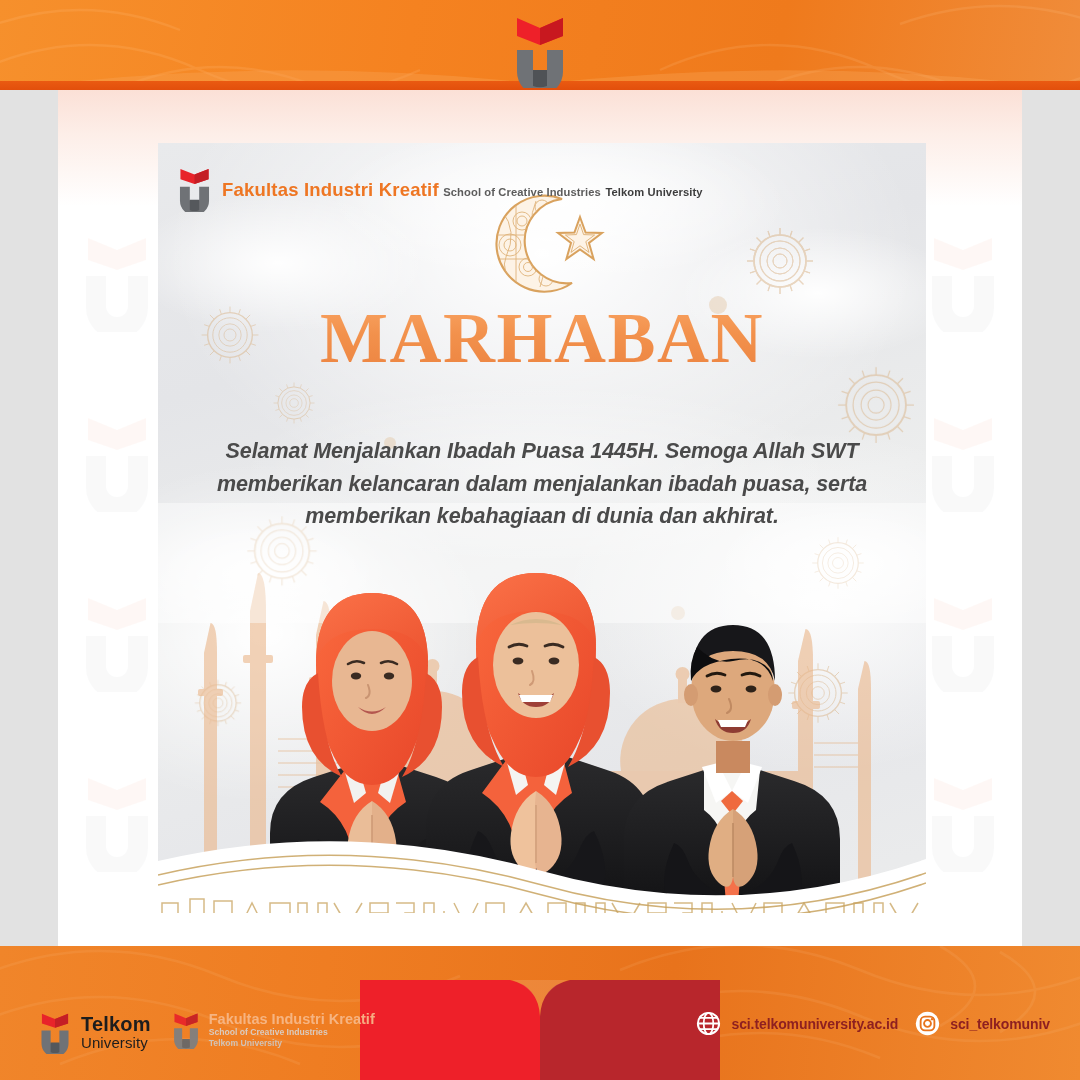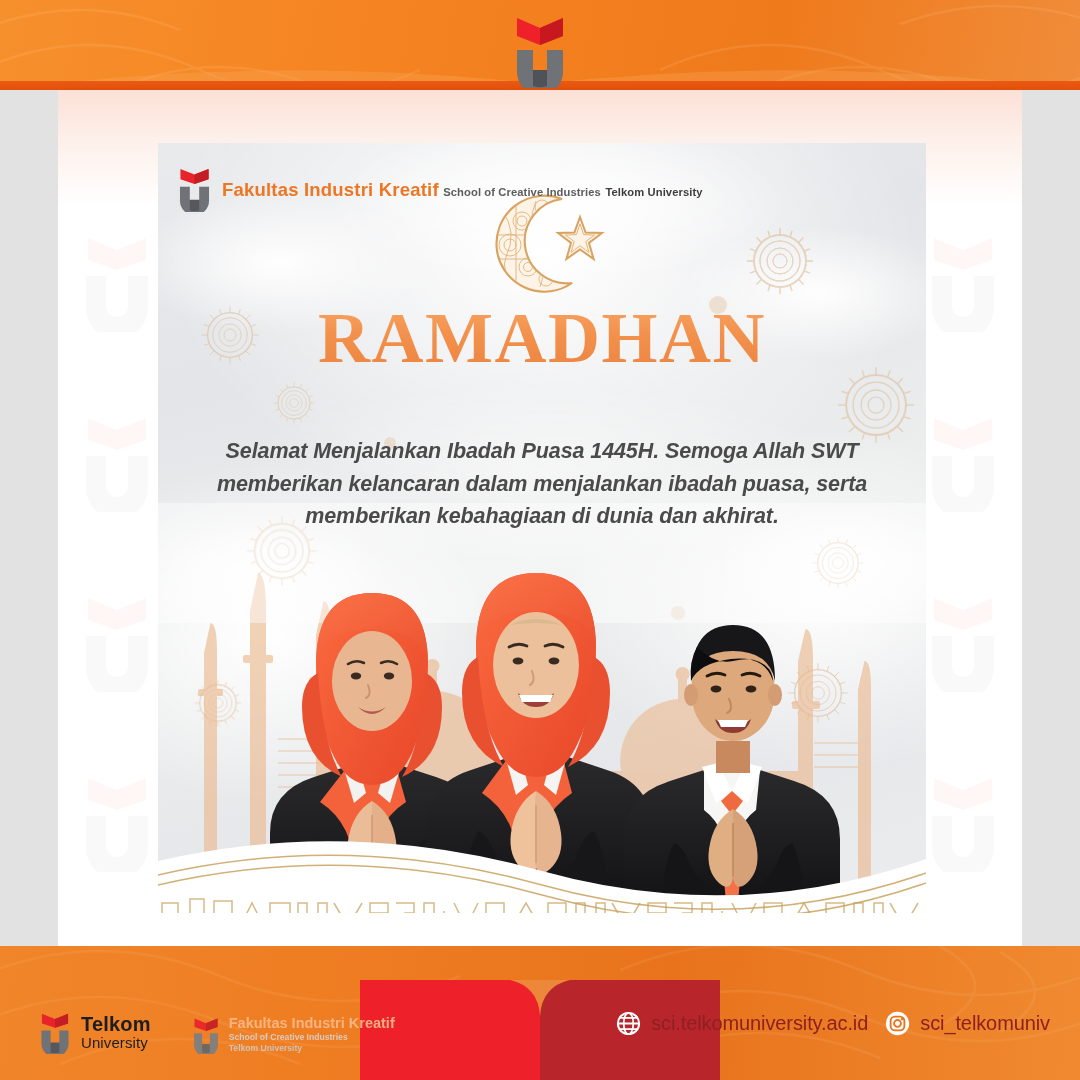--- a/index.html
+++ b/index.html
@@ -108,39 +108,39 @@
   
   .bottom-banner {
     position:absolute; left:0; bottom:0; width:1080px; height:134px;
     background:linear-gradient(95deg,#f0852a 0%,#ef7d22 30%,#e8731c 62%,#f08a30 100%);
     overflow:hidden;
   }
   .bottom-banner .pat { position:absolute; inset:0; opacity:.16; }
   .bottom-book { position:absolute; left:50%; transform:translateX(-50%); bottom:0; width:360px; height:134px; z-index:3;}
 
   .footer-left {
-    position:absolute; left:38px; bottom:26px; display:flex; align-items:flex-end; gap:40px; z-index:5;
+    position:absolute; left:38px; bottom:26px; display:flex; align-items:flex-start; gap:20px; z-index:5;
   }
   .telkom-logo { display:flex; align-items:center; gap:9px; }
   .telkom-logo .mark { width:34px; height:42px; flex:none; }
   .telkom-logo .t1 { font-size:20px; font-weight:800; color:#1d1d1d; line-height:1.0; letter-spacing:.2px;}
   .telkom-logo .t2 { font-size:15px; font-weight:400; color:#1d1d1d; line-height:1.15; letter-spacing:.1px;}
 
   .fik-logo-foot { display:flex; align-items:center; gap:8px; opacity:.92; }
   .fik-logo-foot .mark { width:30px; height:37px; flex:none;}
   .fik-logo-foot .f1 { font-size:14.5px; font-weight:800; color:#f7b98a; line-height:1.05; white-space:nowrap;}
   .fik-logo-foot .f2 { font-size:8.6px; font-weight:700; color:#d8d2cd; line-height:1.3; white-space:nowrap;}
   .fik-logo-foot .f3 { font-size:8.6px; font-weight:800; color:#cfc8c2; line-height:1.3; white-space:nowrap;}
 
   .footer-right {
     position:absolute; right:30px; bottom:44px; display:flex; align-items:center; gap:17px; z-index:5;
   }
   .contact { display:flex; align-items:center; gap:10px; }
   .contact .ico { width:25px; height:25px; flex:none; }
-  .contact .txt { font-size:20px; font-weight:400; color:#8e2020; letter-spacing:-.1px; white-space:nowrap;}
+  .contact .txt { font-size:14px; font-weight:700; color:#8e2020; letter-spacing:-.1px; white-space:nowrap;}
 </style>
 </head>
 <body>
 
 <div class="canvas">
 
   <div class="edge-strip left"></div>
   <div class="edge-strip right"></div>
 
   <div class="paper">
@@ -314,21 +314,21 @@
           <path d="M40 12 L40 96"></path>
         </g>
         <g>
           <path d="M104 26 L109.6 41.5 L126 42 L113 52 L117.6 68 L104 58.4 L90.4 68 L95 52 L82 42 L98.4 41.5 Z" fill="#fdf3e6" stroke="#d9a25e" stroke-width="2"></path>
           <path d="M104 33 L107.6 43.6 L118.6 44 L109.8 50.6 L113 61.4 L104 54.8 L95 61.4 L98.2 50.6 L89.4 44 L100.4 43.6 Z" fill="none" stroke="#ddae72" stroke-width=".9"></path>
         </g>
       </svg>
     </div>
 
     <div class="headline-block">
-      <div class="bigtitle">RAMADHAN</div>
+      <div class="bigtitle">MARHABAN</div>
     </div>
 
     <div class="body-text">Selamat Menjalankan Ibadah Puasa 1445H.
 Semoga Allah SWT memberikan kelancaran dalam menjalankan ibadah puasa, serta memberikan kebahagiaan di dunia dan akhirat.</div>
 
     <svg class="mosque" viewBox="0 0 768 430" preserveAspectRatio="none">
       <g fill="#eab78c" opacity=".62">
 
         <rect x="46" y="150" width="13" height="230"></rect>
         <path d="M46 150 q6.5 -30 6.5 -30 q6.5 0 6.5 30 z"></path>

